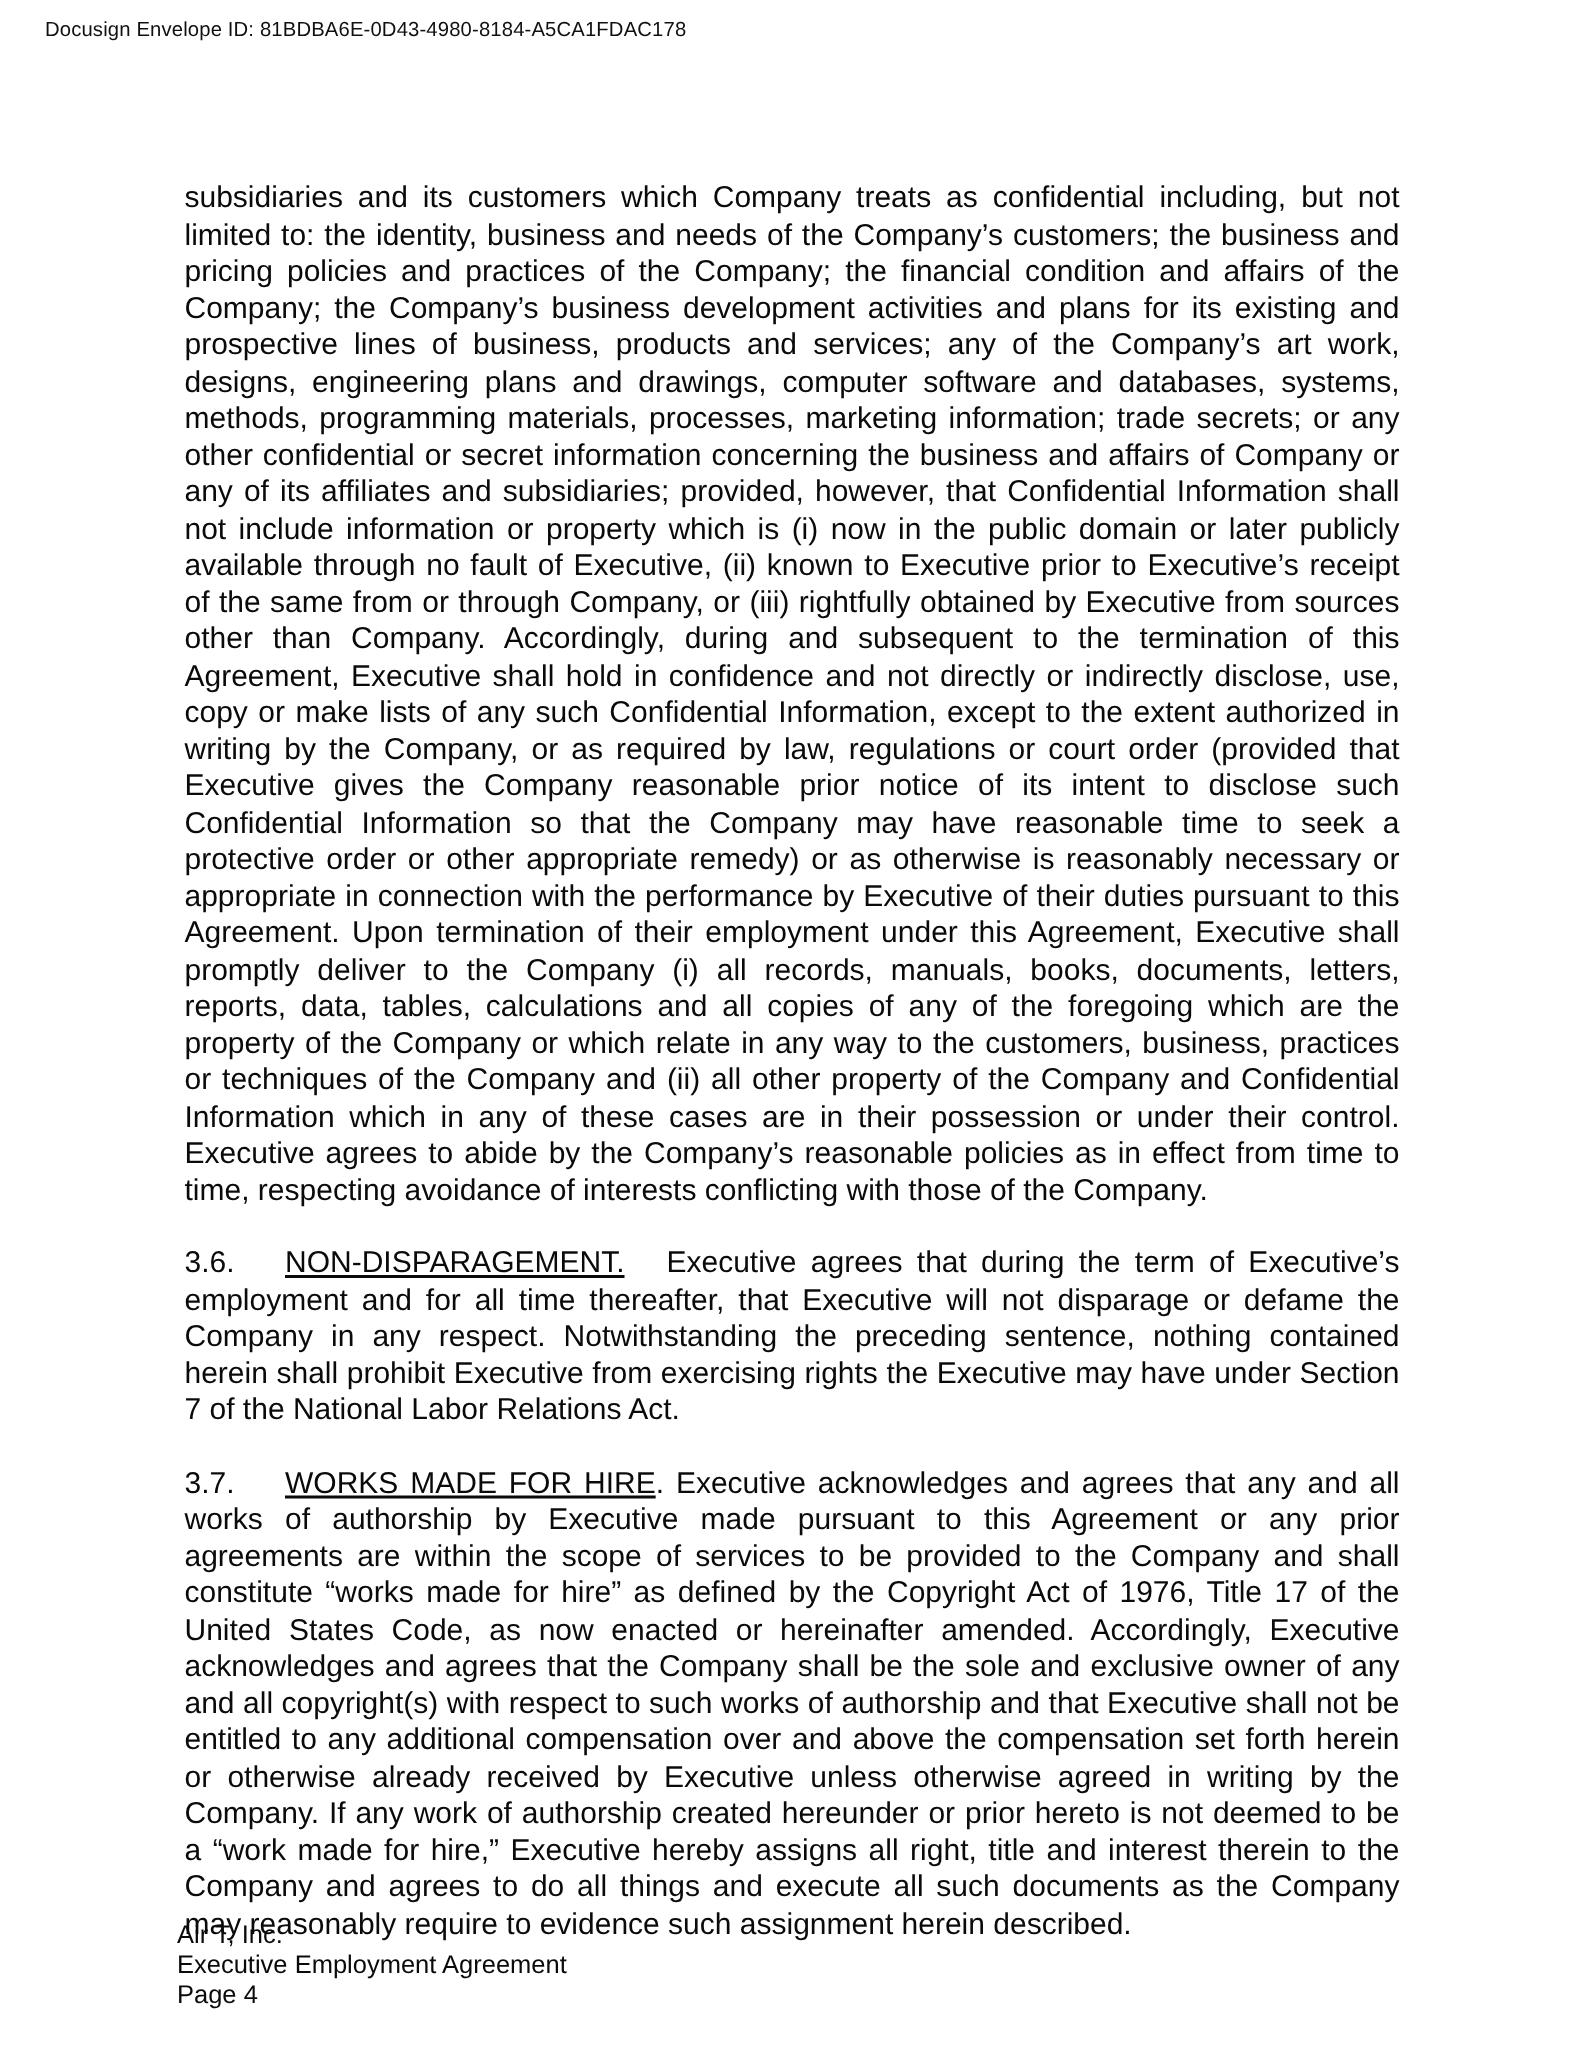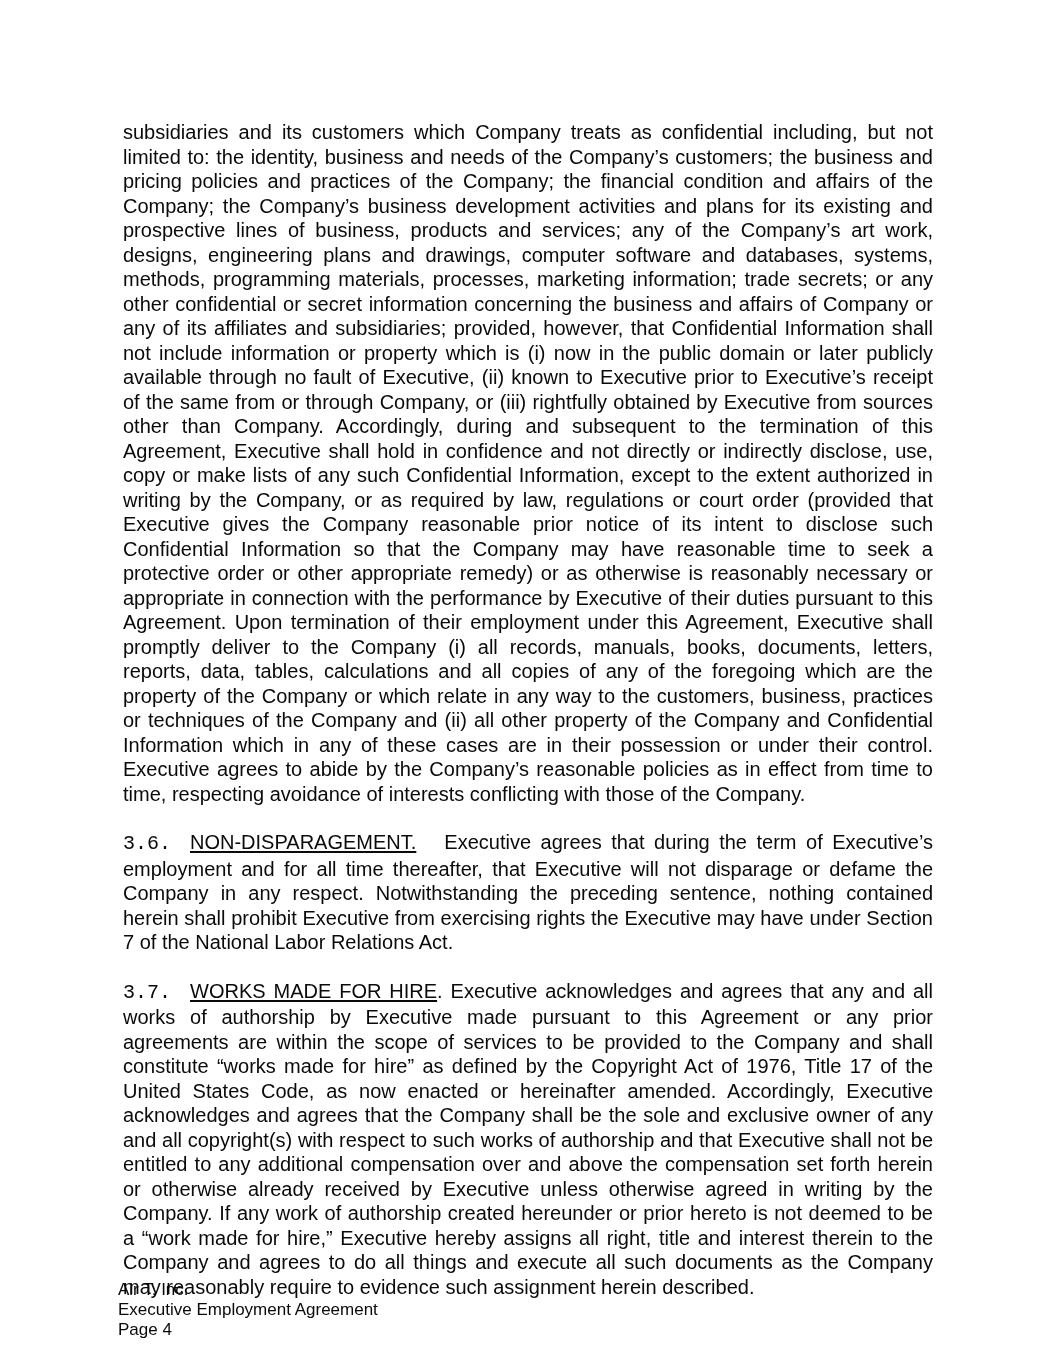--- a/index.html
+++ b/index.html
@@ -34,21 +34,20 @@
   .para {
     font-size: 20px;
     line-height: 24.5px;
     text-align: justify;
     color: #0a0a0a;
   }
   .para + .para { margin-top: 24px; }
   .sec-num {
     display: inline-block;
     width: 67px;
-    font-family: Liberation Mono, monospace;
   }
   .sec-heading {
     text-decoration: underline;
     text-underline-offset: 2px;
   }
   .gap-after { margin-right: 28px; }
   .footer {
     position: absolute;
     left: 118px;
     top: 1280px;
@@ -60,20 +59,21 @@
   }
   .footer .f-left  { flex: 1; text-align: left; }
   .footer .f-mid   { flex: 0 0 auto; text-align: left; }
   .footer .f-right { flex: 1; text-align: right; }
 </style>
 </head>
 <body>
 
 <div class="page">
 
+  <div class="envelope-id">Docusign Envelope ID: 81BDBA6E-0D43-4980-8184-A5CA1FDAC178</div>
 
   <div class="content">
 
     <p class="para">subsidiaries and its customers which Company treats as confidential including, but not limited to: the identity, business and needs of the Company’s customers; the business and pricing policies and practices of the Company; the financial condition and affairs of the Company; the Company’s business development activities and plans for its existing and prospective lines of business, products and services; any of the Company’s art work, designs, engineering plans and drawings, computer software and databases, systems, methods, programming materials, processes, marketing information; trade secrets; or any other confidential or secret information concerning the business and affairs of Company or any of its affiliates and subsidiaries; provided, however, that Confidential Information shall not include information or property which is (i) now in the public domain or later publicly available through no fault of Executive, (ii) known to Executive prior to Executive’s receipt of the same from or through Company, or (iii) rightfully obtained by Executive from sources other than Company. Accordingly, during and subsequent to the termination of this Agreement, Executive shall hold in confidence and not directly or indirectly disclose, use, copy or make lists of any such Confidential Information, except to the extent authorized in writing by the Company, or as required by law, regulations or court order (provided that Executive gives the Company reasonable prior notice of its intent to disclose such Confidential Information so that the Company may have reasonable time to seek a protective order or other appropriate remedy) or as otherwise is reasonably necessary or appropriate in connection with the performance by Executive of their duties pursuant to this Agreement.  Upon termination of their employment under this Agreement, Executive shall promptly deliver to the Company (i) all records, manuals, books, documents, letters, reports, data, tables, calculations and all copies of any of the foregoing which are the property of the Company or which relate in any way to the customers, business, practices or techniques of the Company and (ii) all other property of the Company and Confidential Information which in any of these cases are in their possession or under their control.  Executive agrees to abide by the Company’s reasonable policies as in effect from time to time, respecting avoidance of interests conflicting with those of the Company.</p>
 
     <p class="para"><span class="sec-num">3.6.</span><span class="sec-heading gap-after">NON-DISPARAGEMENT.</span><span>Executive agrees that during the term of Executive’s employment and for all time thereafter, that Executive will not disparage or defame the Company in any respect.  Notwithstanding the preceding sentence, nothing contained herein shall prohibit Executive from exercising rights the Executive may have under Section 7 of the National Labor Relations Act.</span></p>
 
     <p class="para"><span class="sec-num">3.7.</span><span class="sec-heading">WORKS MADE FOR HIRE</span><span>.  Executive acknowledges and agrees that any and all works of authorship by Executive made pursuant to this Agreement or any prior agreements are within the scope of services to be provided to the Company and shall constitute “works made for hire” as defined by the Copyright Act of 1976, Title 17 of the United States Code, as now enacted or hereinafter amended.  Accordingly, Executive acknowledges and agrees that the Company shall be the sole and exclusive owner of any and all copyright(s) with respect to such works of authorship and that Executive shall not be entitled to any additional compensation over and above the compensation set forth herein or otherwise already received by Executive unless otherwise agreed in writing by the Company.  If any work of authorship created hereunder or prior hereto is not deemed to be a “work made for hire,” Executive hereby assigns all right, title and interest therein to the Company and agrees to do all things and execute all such documents as the Company may reasonably require to evidence such assignment herein described.</span></p>
 
   </div>

